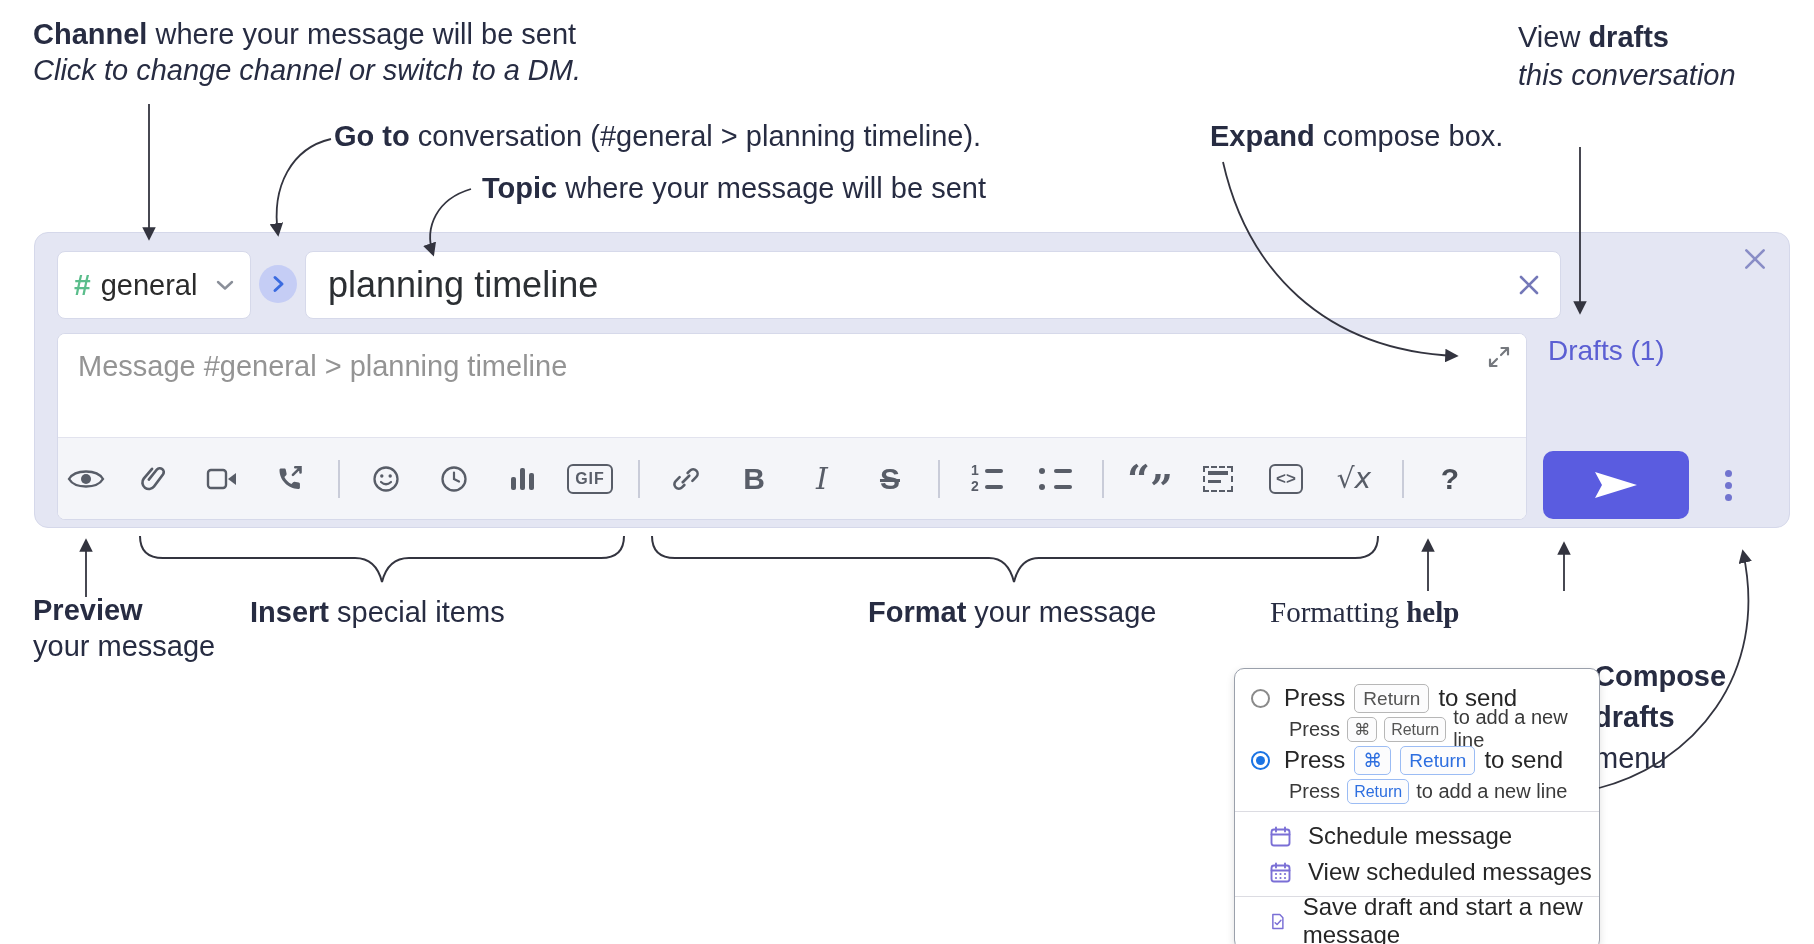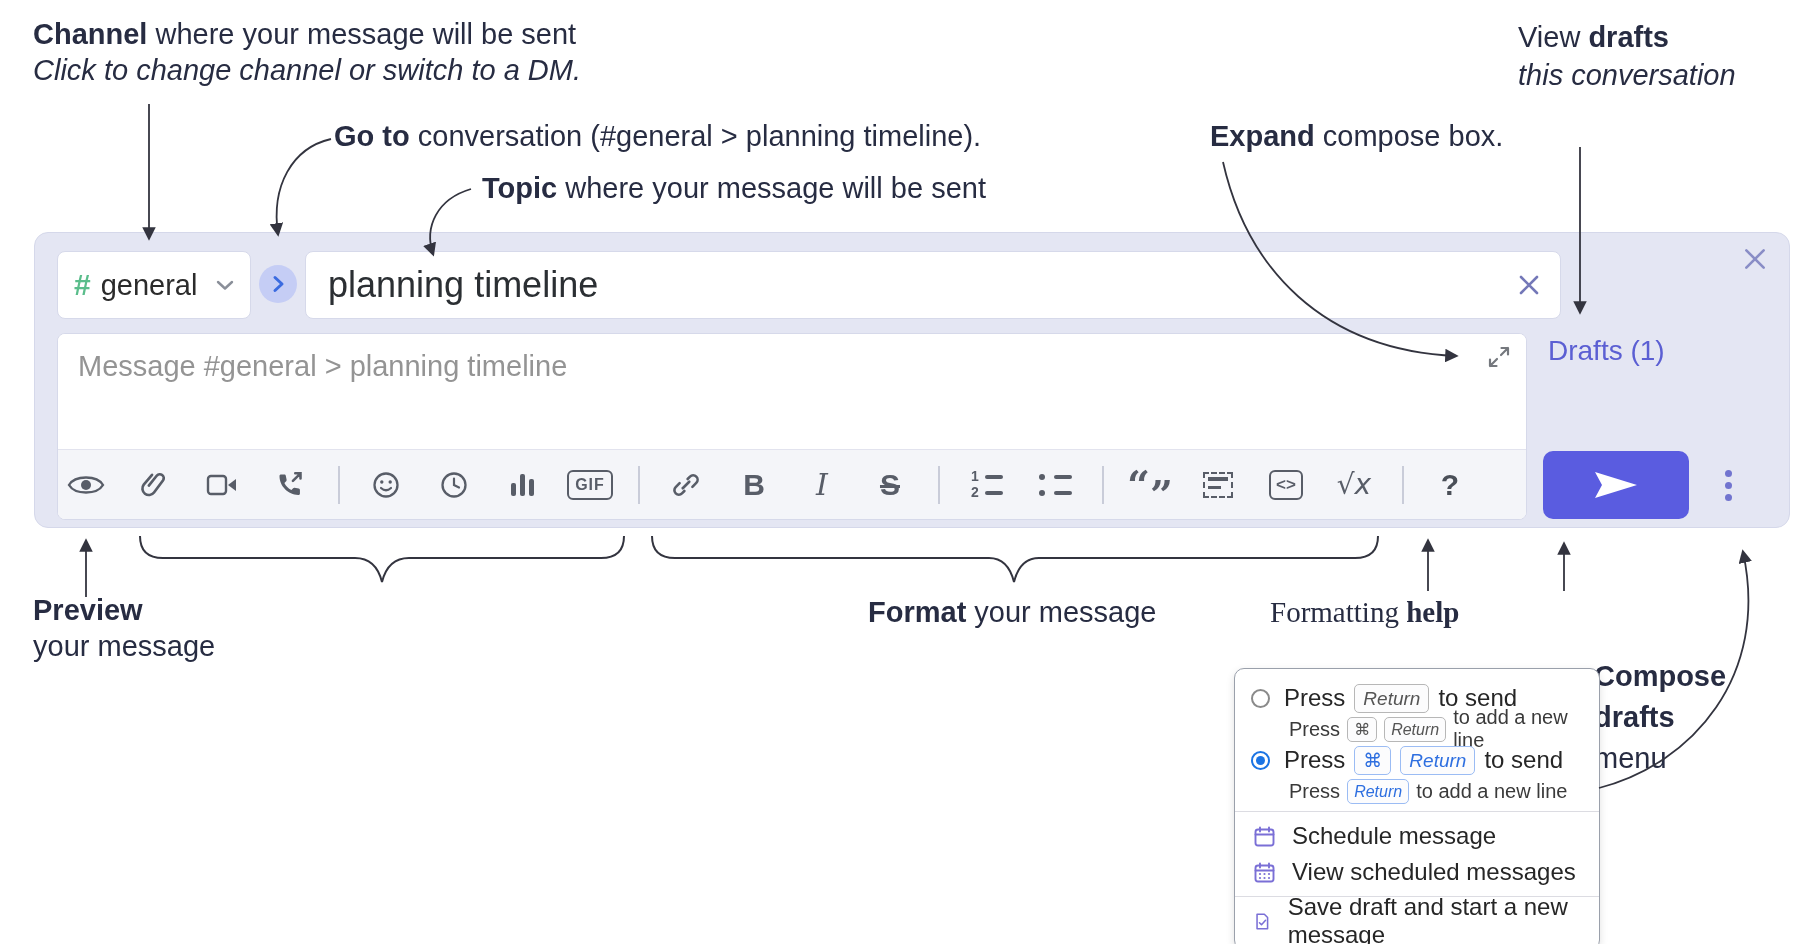--- a/index.html
+++ b/index.html
@@ -21,21 +21,21 @@
                background:#c5cdf5;display:flex;align-items:center;justify-content:center;cursor:pointer;}
   #topic-box{left:270px;top:18px;width:1256px;height:68px;display:flex;align-items:center;padding:0 14px 0 20px;}
   #topic-input{flex:1;border:none;outline:none;font-family:inherit;font-size:36px;color:#2b2f33;background:transparent;}
   .xbtn{display:flex;align-items:center;justify-content:center;cursor:pointer;background:none;border:none;padding:0;}
   #message-wrap{position:absolute;left:22px;top:100px;width:1470px;height:187px;background:#fff;
                 border:1px solid #d6d9ea;border-radius:8px;box-sizing:border-box;overflow:hidden;}
   #message-input{width:100%;height:112px;border:none;outline:none;resize:none;box-sizing:border-box;
                  font-family:inherit;font-size:29px;color:#2b2f33;padding:16px 60px 0 20px;}
   #message-input::placeholder{color:#949494;}
   #expand-btn{position:absolute;right:14px;top:10px;width:26px;height:26px;}
-  #toolbar{position:absolute;left:0;right:0;bottom:0;height:70px;background:#f4f5f9;
+  #toolbar{position:absolute;left:0;right:0;bottom:0;height:82px;background:#f4f5f9;
            border-top:1px solid #e2e3ee;display:flex;align-items:center;padding-left:8px;box-sizing:border-box;}
   .tbi{width:40px;height:48px;display:flex;align-items:center;justify-content:center;
        margin-right:28px;color:#585d68;cursor:pointer;background:none;border:none;padding:0;flex:none;}
   .tbd{width:2px;height:38px;background:#c9ccd9;margin-right:26px;flex:none;}
   .txt-b{font-size:30px;font-weight:bold;color:#585d68;}
   .txt-i{font-size:30px;font-style:italic;font-family:"DejaVu Serif",serif;color:#585d68;}
   .txt-s{font-size:30px;font-weight:600;text-decoration:line-through;color:#585d68;}
   .txt-q{font-size:30px;font-weight:600;color:#4a4f58;}
   .gifbox,.codebox{border:2px solid #585d68;border-radius:6px;font-weight:bold;color:#585d68;}
   .gifbox{font-size:16px;padding:4px 6px;letter-spacing:1px;}
@@ -65,25 +65,25 @@
   #menu{position:absolute;left:1234px;top:658px;width:366px;background:#fff;border:1.5px solid #9aa0ab;
         border-radius:10px;box-shadow:0 3px 8px rgba(0,0,0,.12);box-sizing:border-box;
         font-size:24px;color:#262626;padding:12px 0 10px;margin-top:10px;}
   .mrow{display:flex;align-items:center;padding-left:16px;gap:9px;height:34px;cursor:pointer;}
   .msub{display:flex;align-items:center;padding-left:54px;gap:7px;height:28px;font-size:20px;color:#3a3a3a;}
   .radio{width:19px;height:19px;border-radius:50%;border:2px solid #8a8a8a;box-sizing:border-box;
          background:#fff;flex:none;margin-right:5px;}
   .radio.sel{border-color:#1b74e4;display:flex;align-items:center;justify-content:center;}
   .radio.sel::after{content:"";width:9px;height:9px;border-radius:50%;background:#1b74e4;}
   .kbd{border:1px solid #b7b7b7;border-radius:5px;padding:0 8px;font-size:19px;color:#555;
-       background:#fcfcfd;line-height:27px;white-space:nowrap;font-style:italic;}
+       background:#fcfcfd;line-height:27px;white-space:nowrap;}
   .msub .kbd{font-size:16px;line-height:23px;padding:0 6px;}
   .kbd.blue{color:#2e6fe0;border-color:#9bbcf4;}
   .mdiv{height:1px;background:#dcdce2;margin:6px 0;}
-  .mitem{display:flex;align-items:center;gap:16px;padding-left:18px;height:36px;cursor:pointer;}
+  .mitem{display:flex;align-items:center;gap:16px;padding-left:34px;height:36px;cursor:pointer;}
 
   
   #overlay{position:absolute;left:0;top:0;pointer-events:none;}
 </style>
 </head>
 <body>
 
 <div class="stage">
 
   <div class="ann" style="left:33px;top:16px;">
@@ -277,20 +277,23 @@
     <button id="dots-btn">
       <span></span>
         <span></span>
         <span></span>
     </button>
   </div>
 
   <div class="ann" style="left:33px;top:592px;">
     <div class="b">Preview</div>
     <div>your message</div>
+  </div>
+  <div class="ann" style="left:250px;top:594px;">
+    <span class="b">Insert</span><span> special items</span>
   </div>
   <div class="ann" style="left:868px;top:594px;">
     <span class="b">Format</span><span> your message</span>
   </div>
   <div class="ann" style="left:1270px;top:594px;font-family:Liberation Serif, serif;">
     <span>Formatting </span><span class="b">help</span>
   </div>
   <div class="ann" style="left:1594px;top:656px;line-height:41px;">
     <div class="b">Compose</div>
     <div class="b">drafts</div>

